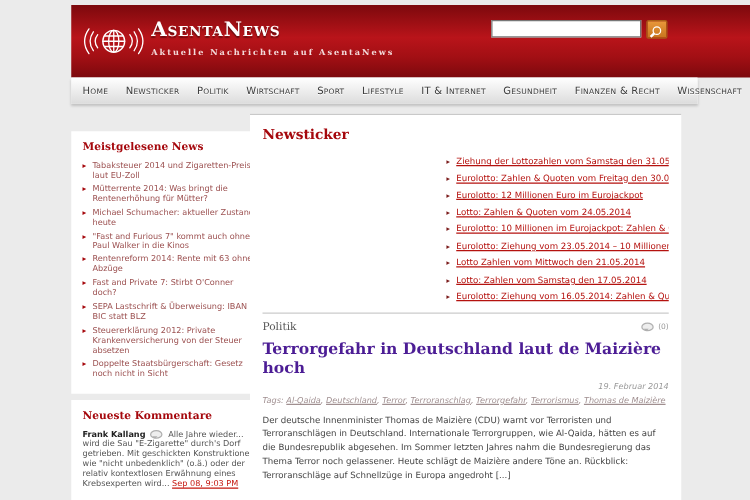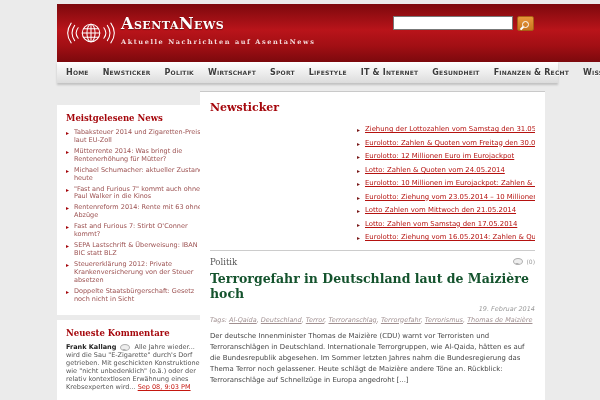--- a/index.html
+++ b/index.html
@@ -40,21 +40,21 @@
   .mag::after { content:""; position:absolute; width:1.5px; height:4px; background:#fff;
     transform:rotate(45deg); left:-2px; top:4px; }
 
   
   .nav {
     position:absolute; left:57px; top:62px; width:501px; height:21px; box-sizing:border-box;
     background:linear-gradient(#ffffff,#dcdcdc); box-shadow:0 2px 2px rgba(0,0,0,.18);
     display:flex; align-items:center; gap:14px; padding-left:9px;
   }
   .nav a {
-    font-variant:small-caps; font-weight:bold; font-size:8px; letter-spacing:.2px;
+    font-variant:small-caps; font-weight:normal; font-size:8px; letter-spacing:.2px;
     color:#3c3c3c; text-decoration:none; text-shadow:0 1px 0 #fff; white-space:nowrap;
   }
 
   
   .sidebar-box {
     position:absolute; left:57px; width:160px; background:#fff;
     box-sizing:border-box; padding:8px 9px 6px; overflow:hidden;
   }
   #box-mostread { top:105px; height:210px; }
   #box-comments { top:320px; height:86px; }
@@ -95,21 +95,21 @@
 
   .article { margin-top:5px; border-top:1px solid #ccc; padding-top:6px; }
   .article-head { display:flex; justify-content:space-between; align-items:center; }
   .article-cat { font-family:"DejaVu Serif","Liberation Serif",serif;
     font-size:8.5px; color:#555; text-decoration:none; }
   .article-comments { font-size:6px; color:#999; text-decoration:none;
     display:flex; align-items:center; gap:2px; }
   .article-title-link { text-decoration:none; }
   .article-title {
     font-family:"DejaVu Serif","Liberation Serif",serif;
-    font-size:12.5px; font-weight:bold; color:#14532d; margin:4px 0 4px;
+    font-size:12.5px; font-weight:bold; color:#4c1d95; margin:4px 0 4px;
   }
   .article-date { font-size:6.5px; font-style:italic; color:#999;text-align:right; }
   .article-tags { font-size:6.5px; font-style:italic; color:#a08f90; margin-top:3px; }
   .tags-list { display:inline; list-style:none; margin:0; padding:0; }
   .tags-list li { display:inline; }
   .tags-list li::after { content:", "; }
   .tags-list li:last-child::after { content:""; }
   .tags-list a { color:#a08f90; text-decoration:underline; }
   .article-excerpt { font-size:6.9px; color:#464646; line-height:1.6; margin:7px 0 0; }
 </style>
@@ -173,21 +173,21 @@
 
       <li>
         <a>"Fast and Furious 7" kommt auch ohne Paul Walker in die Kinos</a>
       </li>
 
       <li>
         <a>Rentenreform 2014: Rente mit 63 ohne Abzüge</a>
       </li>
 
       <li>
-        <a>Fast and Furious 7: Stirbt O'Conner kommt?</a>
+        <a>Fast and Private 7: Stirbt O'Conner doch?</a>
       </li>
 
       <li>
         <a>SEPA Lastschrift &amp; Überweisung: IBAN &amp; BIC statt BLZ</a>
       </li>
 
       <li>
         <a>Steuererklärung 2012: Private Krankenversicherung von der Steuer absetzen</a>
       </li>
 

